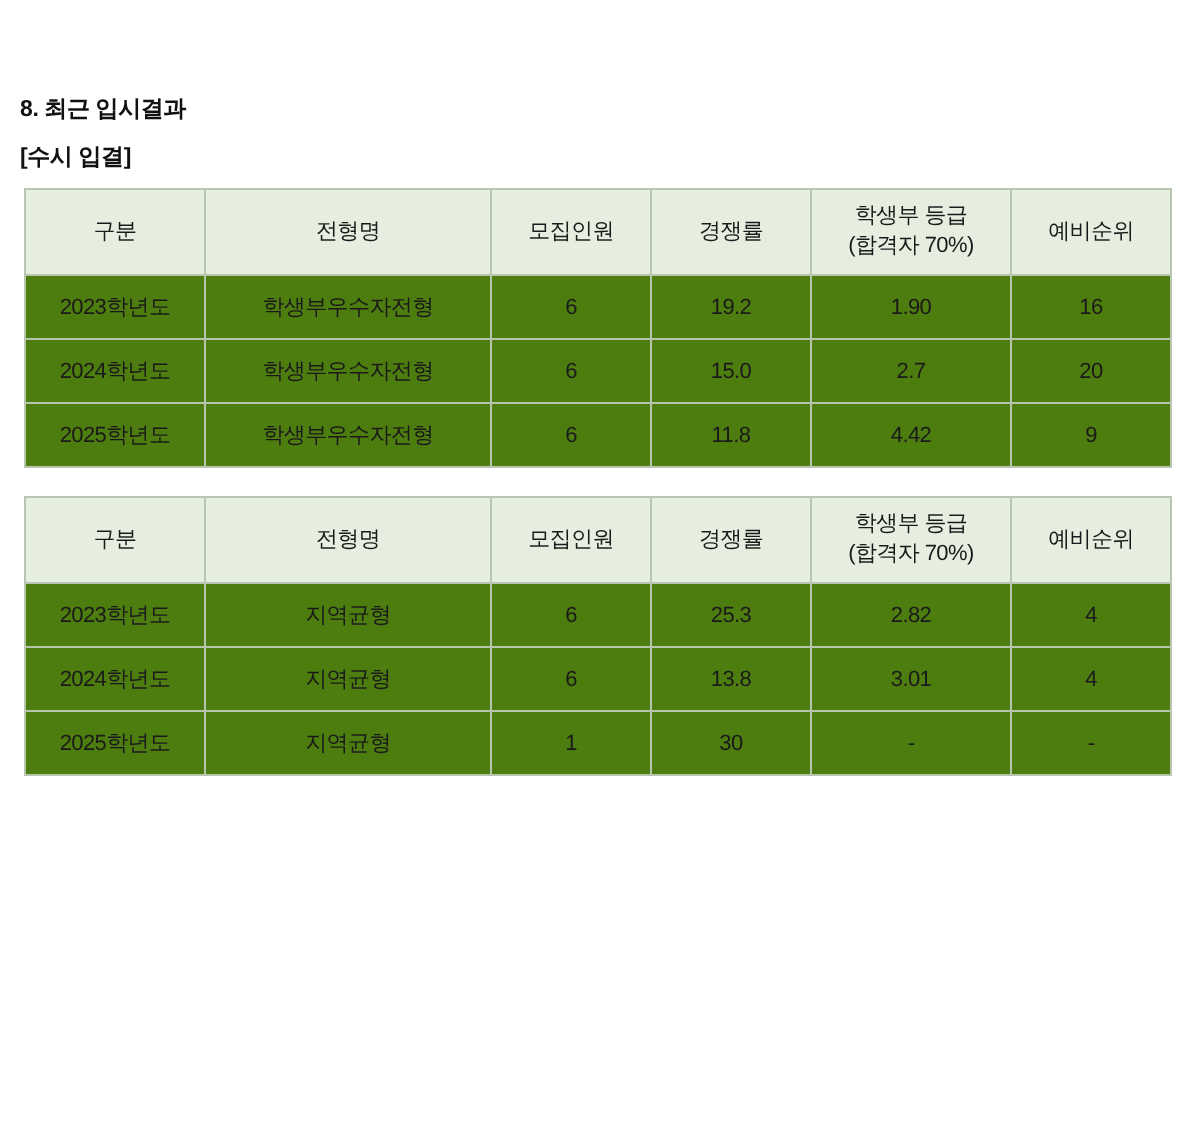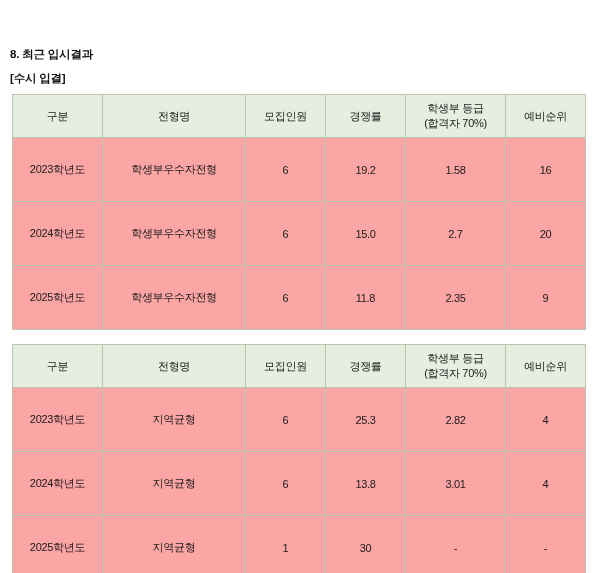--- a/index.html
+++ b/index.html
@@ -62,22 +62,22 @@
   }
   table.result-table thead th {
     background: #e6eee0;
     font-weight: normal;
     height: 38px;
     padding: 2px 1px;
     line-height: 1.35;
   }
   table.result-table tbody td {
     height: 31px;
-    padding: 16px 1px;
-    background: #fca5a5;
+    padding: 0 1px;
+    background: #4d7c0f;
   }
   .col-1 { width: 90px; }
   .col-2 { width: 143px; }
   .col-3 { width: 80px; }
   .col-4 { width: 80px; }
   .col-5 { width: 100px; }
   .col-6 { width: 80px; }
   .th-stack {
     display: block;
     line-height: 1.35;
@@ -114,37 +114,37 @@
         </th>
         <th>예비순위</th>
       </tr>
     </thead>
     <tbody>
       <tr>
         <td>2023학년도</td>
         <td>학생부우수자전형</td>
         <td>6</td>
         <td>19.2</td>
-        <td>1.58</td>
+        <td>1.90</td>
         <td>16</td>
       </tr>
       <tr>
         <td>2024학년도</td>
         <td>학생부우수자전형</td>
         <td>6</td>
         <td>15.0</td>
         <td>2.7</td>
         <td>20</td>
       </tr>
       <tr>
         <td>2025학년도</td>
         <td>학생부우수자전형</td>
         <td>6</td>
         <td>11.8</td>
-        <td>2.35</td>
+        <td>4.42</td>
         <td>9</td>
       </tr>
     </tbody>
   </table>
 
 
   <table class="result-table">
     <colgroup>
       <col class="col-1">
         <col class="col-2">

